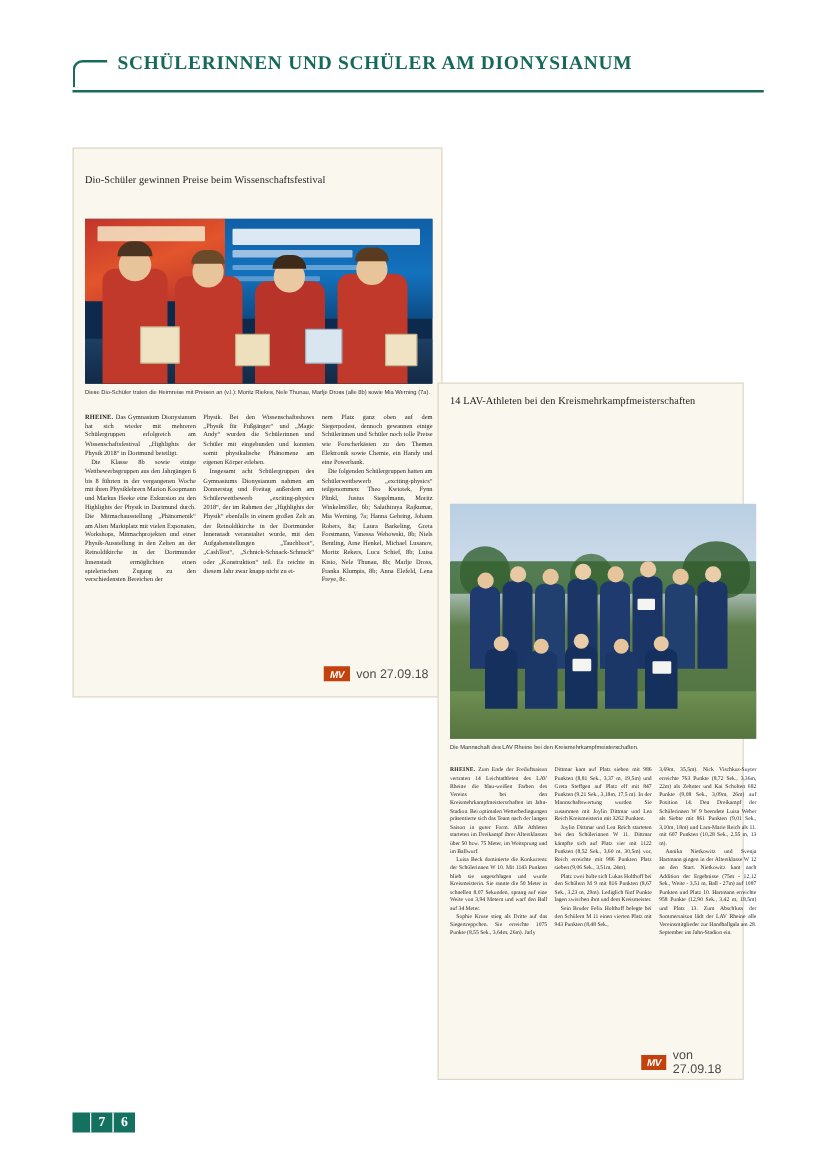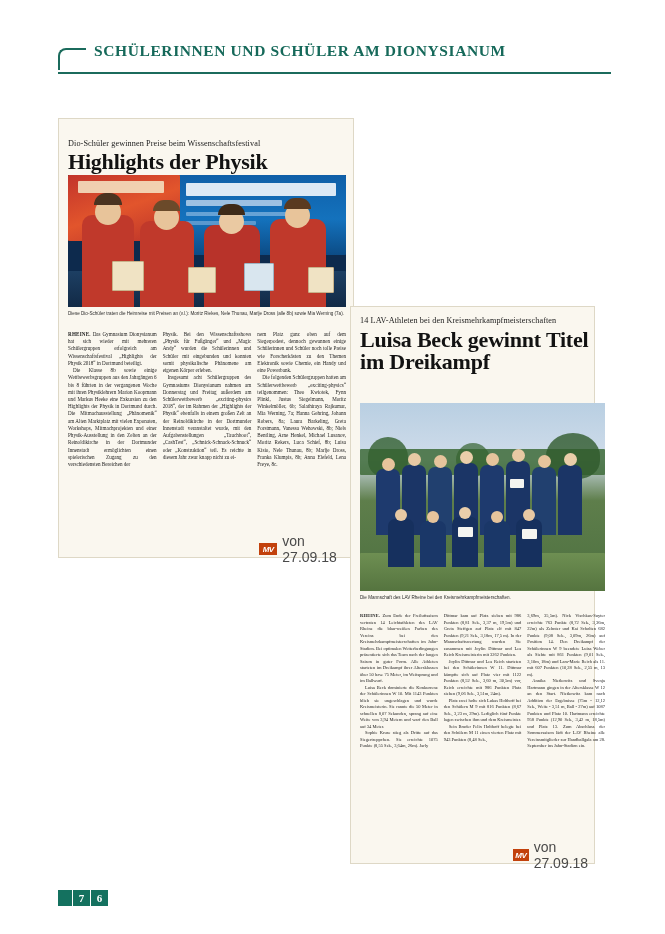--- a/index.html
+++ b/index.html
@@ -133,21 +133,21 @@
     font-weight: bold;
     font-size: 8px;
     font-style: italic;
     display: flex;
     align-items: center;
     justify-content: center;
     letter-spacing: -0.5px;
   }
   .byline-text {
     font-family: "Liberation Sans", sans-serif;
-    font-size: 14px;
+    font-size: 10px;
     color: #4a4a4a;
   }
 
   
   .footer {
     position: absolute;
     left: 58px;
     top: 890px;
     display: flex;
     align-items: stretch;
@@ -181,21 +181,20 @@
   <div class="section-header">
     <div class="corner"></div>
     <div class="title">SCHÜLERINNEN UND SCHÜLER AM DIONYSIANUM</div>
     <div class="rule"></div>
   </div>
 
   <div class="article art-left">
 
     <div class="head-wrap">
       <div class="kicker">Dio-Schüler gewinnen Preise beim Wissenschaftsfestival</div>
-      <div class="headline">Highlights der Physik</div>
     </div>
 
     <div class="photo" style="left:9px; top:56px; width:278px; height:132px; background:#0d2a4d;">
 
       <div class="fig" style="left:110px; top:0; width:168px; height:80px; background:linear-gradient(180deg,#0f5fa8 0%,#1472bd 55%,#0c4c86 100%);"></div>
       <div class="fig" style="left:118px; top:8px; width:150px; height:13px; background:#eef4fb; opacity:.92;"></div>
       <div class="fig" style="left:118px; top:25px; width:96px; height:6px; background:#d8e6f5; opacity:.7;"></div>
       <div class="fig" style="left:118px; top:37px; width:120px; height:4px; background:#9fc4e8; opacity:.6;"></div>
       <div class="fig" style="left:118px; top:46px; width:70px; height:4px; background:#9fc4e8; opacity:.5;"></div>
 
@@ -244,21 +243,20 @@
     <div class="byline" style="left:200px; top:414px;">
       <div class="mv-logo">MV</div>
       <div class="byline-text">von 27.09.18</div>
     </div>
   </div>
 
   <div class="article art-right">
 
     <div class="head-wrap">
       <div class="kicker">14 LAV-Athleten bei den Kreismehrkampfmeisterschaften</div>
-      <div class="headline">Luisa Beck gewinnt Titel im Dreikampf</div>
     </div>
 
     <div class="photo" style="left:9px; top:96px; width:245px; height:188px; background:linear-gradient(180deg,#b9cfe2 0%,#cfdcea 30%,#5e7e4b 52%,#4d7040 100%);">
 
       <div class="fig" style="left:0; top:46px; width:245px; height:26px; background:#3e6b38; opacity:.85;"></div>
       <div class="fig" style="left:8px; top:34px; width:40px; height:40px; background:#33602f; border-radius:50% 50% 40% 40%; opacity:.8;"></div>
       <div class="fig" style="left:186px; top:30px; width:54px; height:46px; background:#2f5a2c; border-radius:50% 50% 40% 40%; opacity:.8;"></div>
       <div class="fig" style="left:96px; top:40px; width:34px; height:34px; background:#35632f; border-radius:50%; opacity:.7;"></div>
 
       <div class="fig" style="left:0; top:150px; width:245px; height:38px; background:linear-gradient(180deg,#6e8f52 0%,#55743f 100%);"></div>

